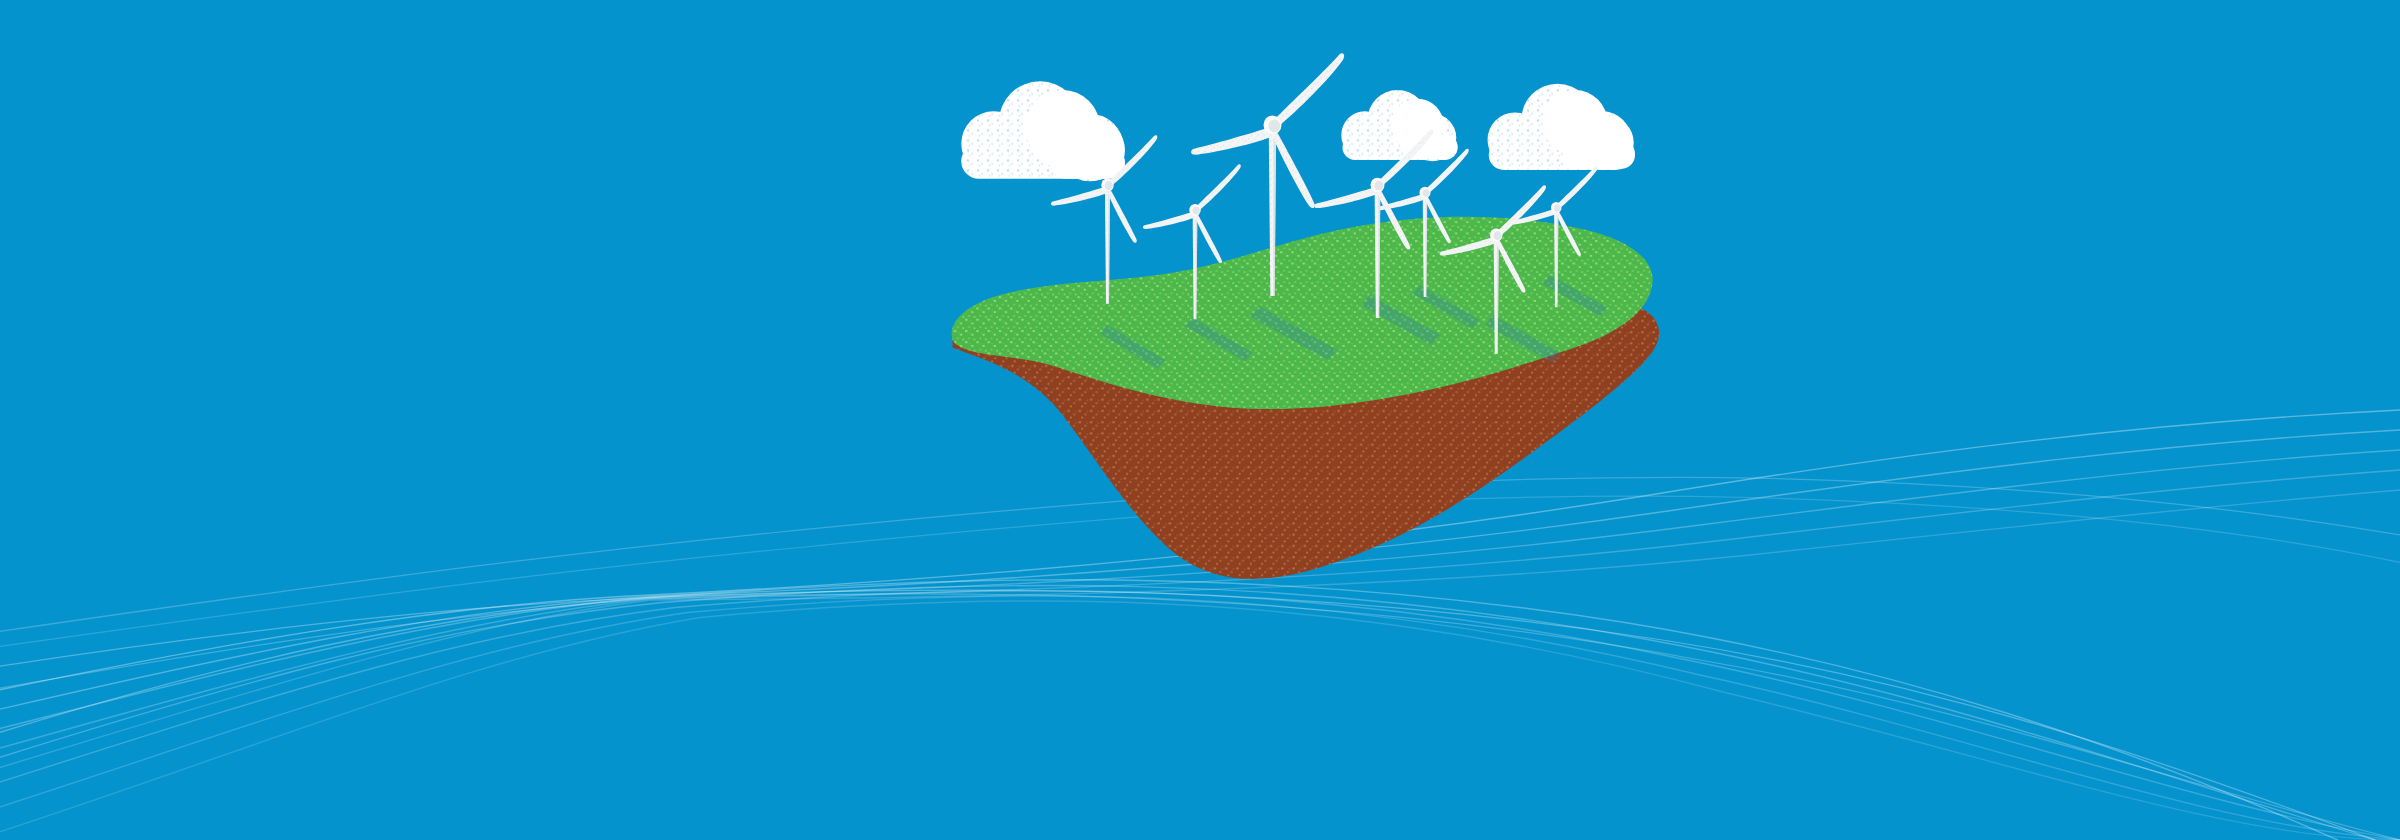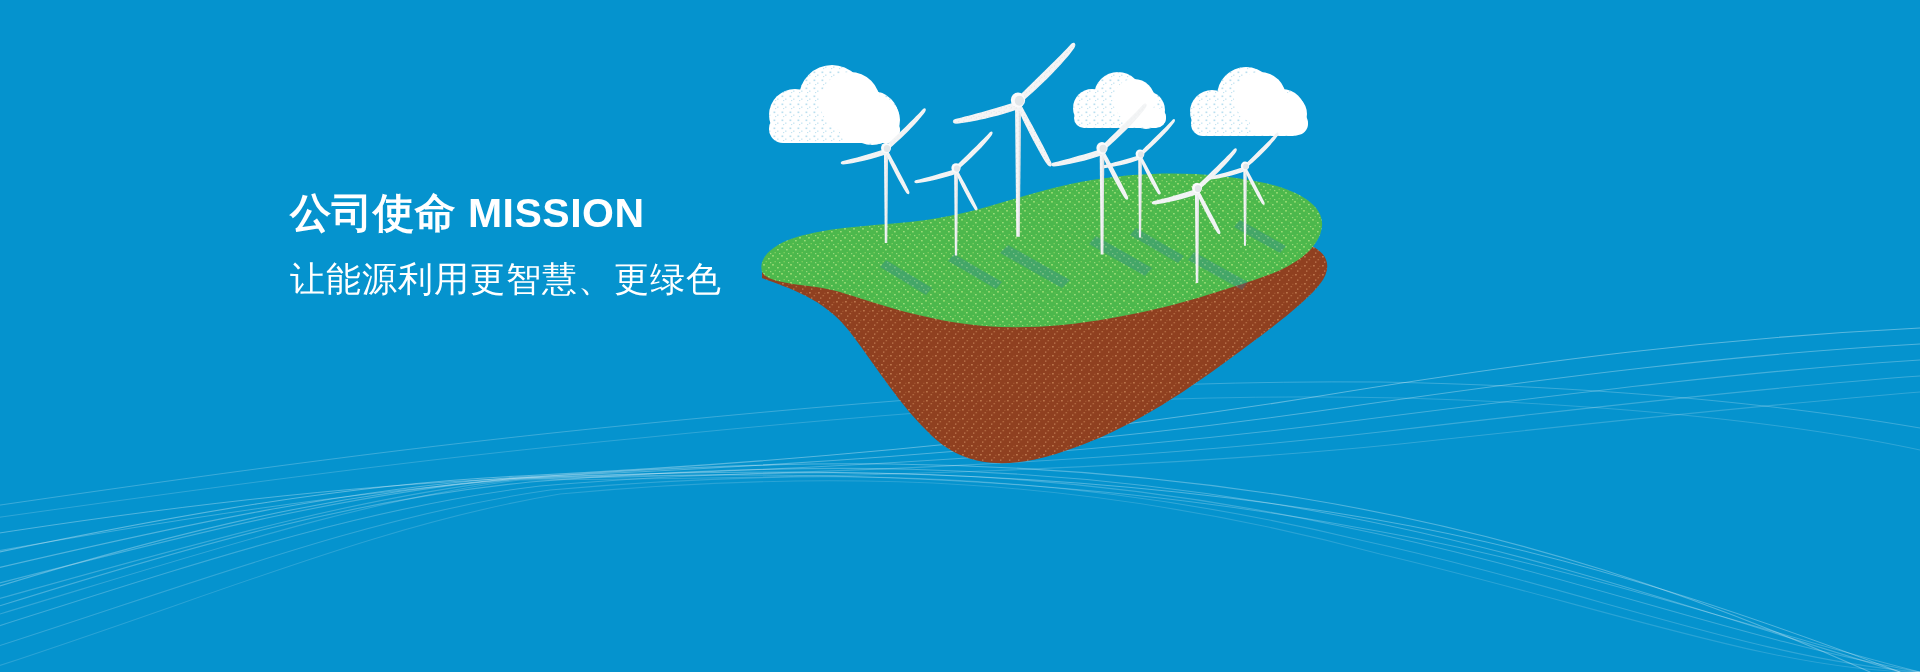--- a/index.html
+++ b/index.html
@@ -219,18 +219,14 @@
       <use href="#turbine" transform="translate(402,118) scale(0.56)"></use>
     </g>
     <g>
       <use href="#turbine" transform="translate(497,158) scale(0.50)"></use>
     </g>
     <g>
       <use href="#turbine" transform="translate(318,70) scale(0.72)"></use>
     </g>
   </svg>
 
-  <div id="text-block">
-    <div id="mission-heading">公司使命 MISSION</div>
-    <div id="mission-subtitle">让能源利用更智慧、更绿色</div>
-  </div>
 
 </div>
 
 </body></html>

